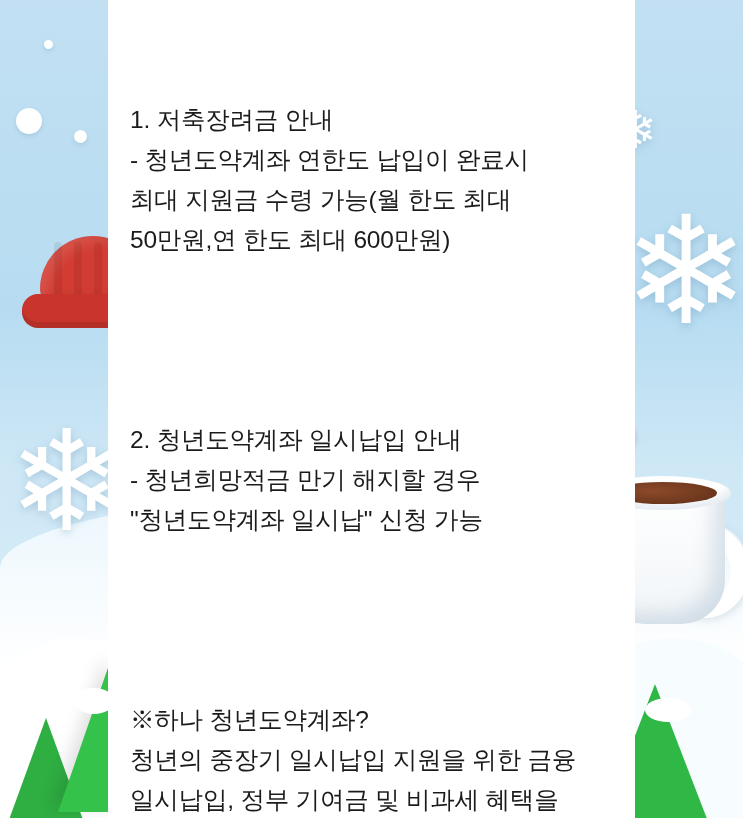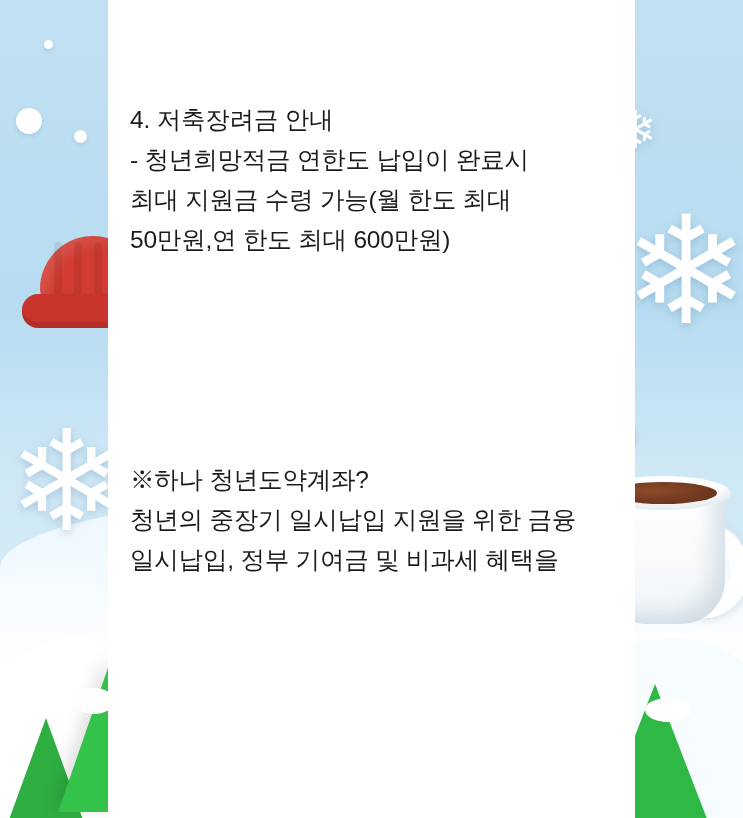--- a/index.html
+++ b/index.html
@@ -276,25 +276,28 @@
     <div class="mug">
       <div class="handle"></div>
       <div class="body"></div>
       <div class="rim"></div>
       <div class="cocoa"></div>
     </div>
   </div>
 
   <div class="card">
     <div class="copy">
-      <p class="para"><span>4. 저축장려금 안내</span>
-<span>- 청년희망적금 연한도 납입이 완료시</span>
+      <p class="para"><span>1. 저축장려금 안내</span>
+<span>- 청년도약계좌 연한도 납입이 완료시</span>
 <span>최대 지원금 수령 가능(월 한도 최대</span>
 <span>50만원,연 한도 최대 600만원)</span></p>
 
+      <p class="para"><span>2. 청년도약계좌 일시납입 안내</span>
+<span>- 청년희망적금 만기 해지할 경우</span>
+<span>"청년도약계좌 일시납" 신청 가능</span></p>
 
       <p class="para"><span>※하나 청년도약계좌?</span>
 <span>청년의 중장기 일시납입 지원을 위한 금융</span>
 <span>일시납입, 정부 기여금 및 비과세 혜택을</span>
 </p>
 
       
     </div>
   </div>
 

